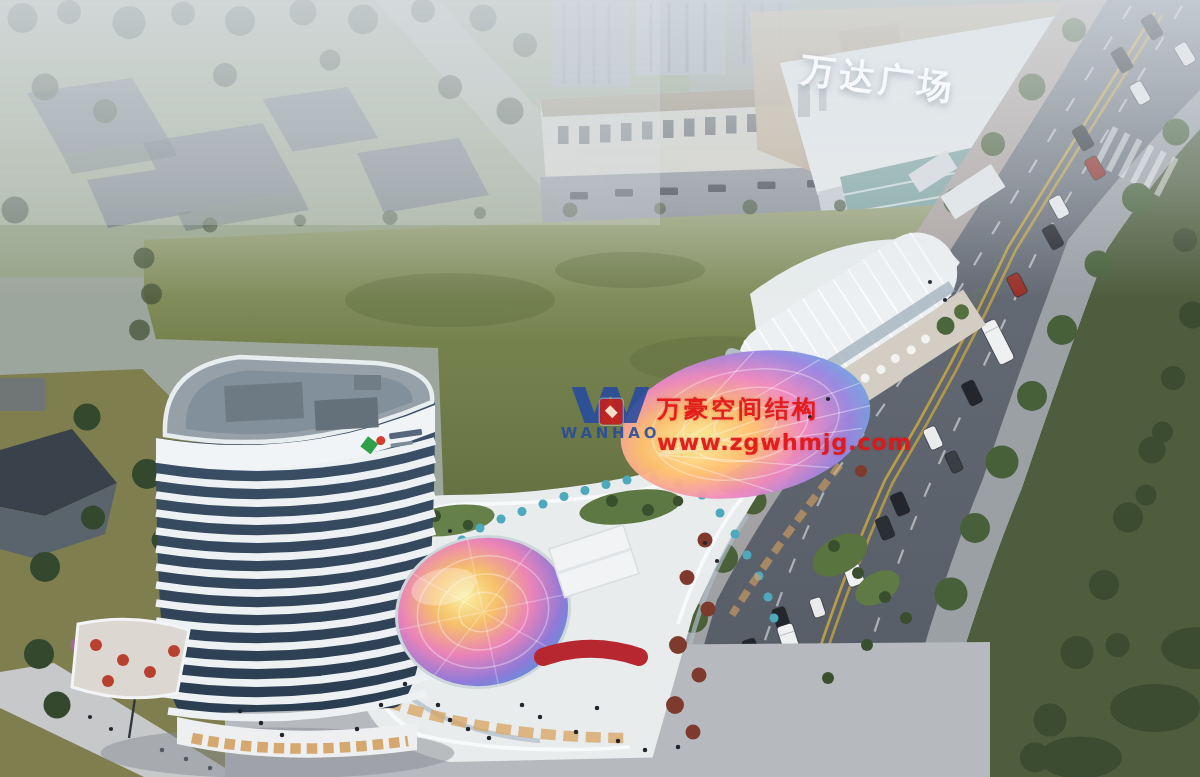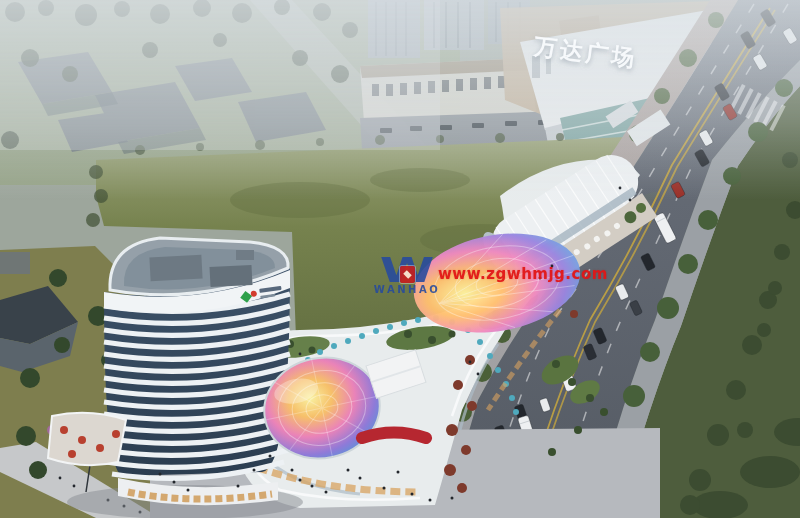--- a/index.html
+++ b/index.html
@@ -612,16 +612,17 @@
 
   <div class="mall-sign">万达广场</div>
 
   <div class="wm">
     <div class="wm-logo">
       <span class="wm-w">W</span>
       <span class="wm-badge"></span>
       <span class="wm-name">WANHAO</span>
     </div>
     <div class="wm-text">
+      <div class="wm-line1">万豪空间结构</div>
       <div class="wm-line2">www.zgwhmjg.com</div>
     </div>
   </div>
 </div>
 
 </body></html>

